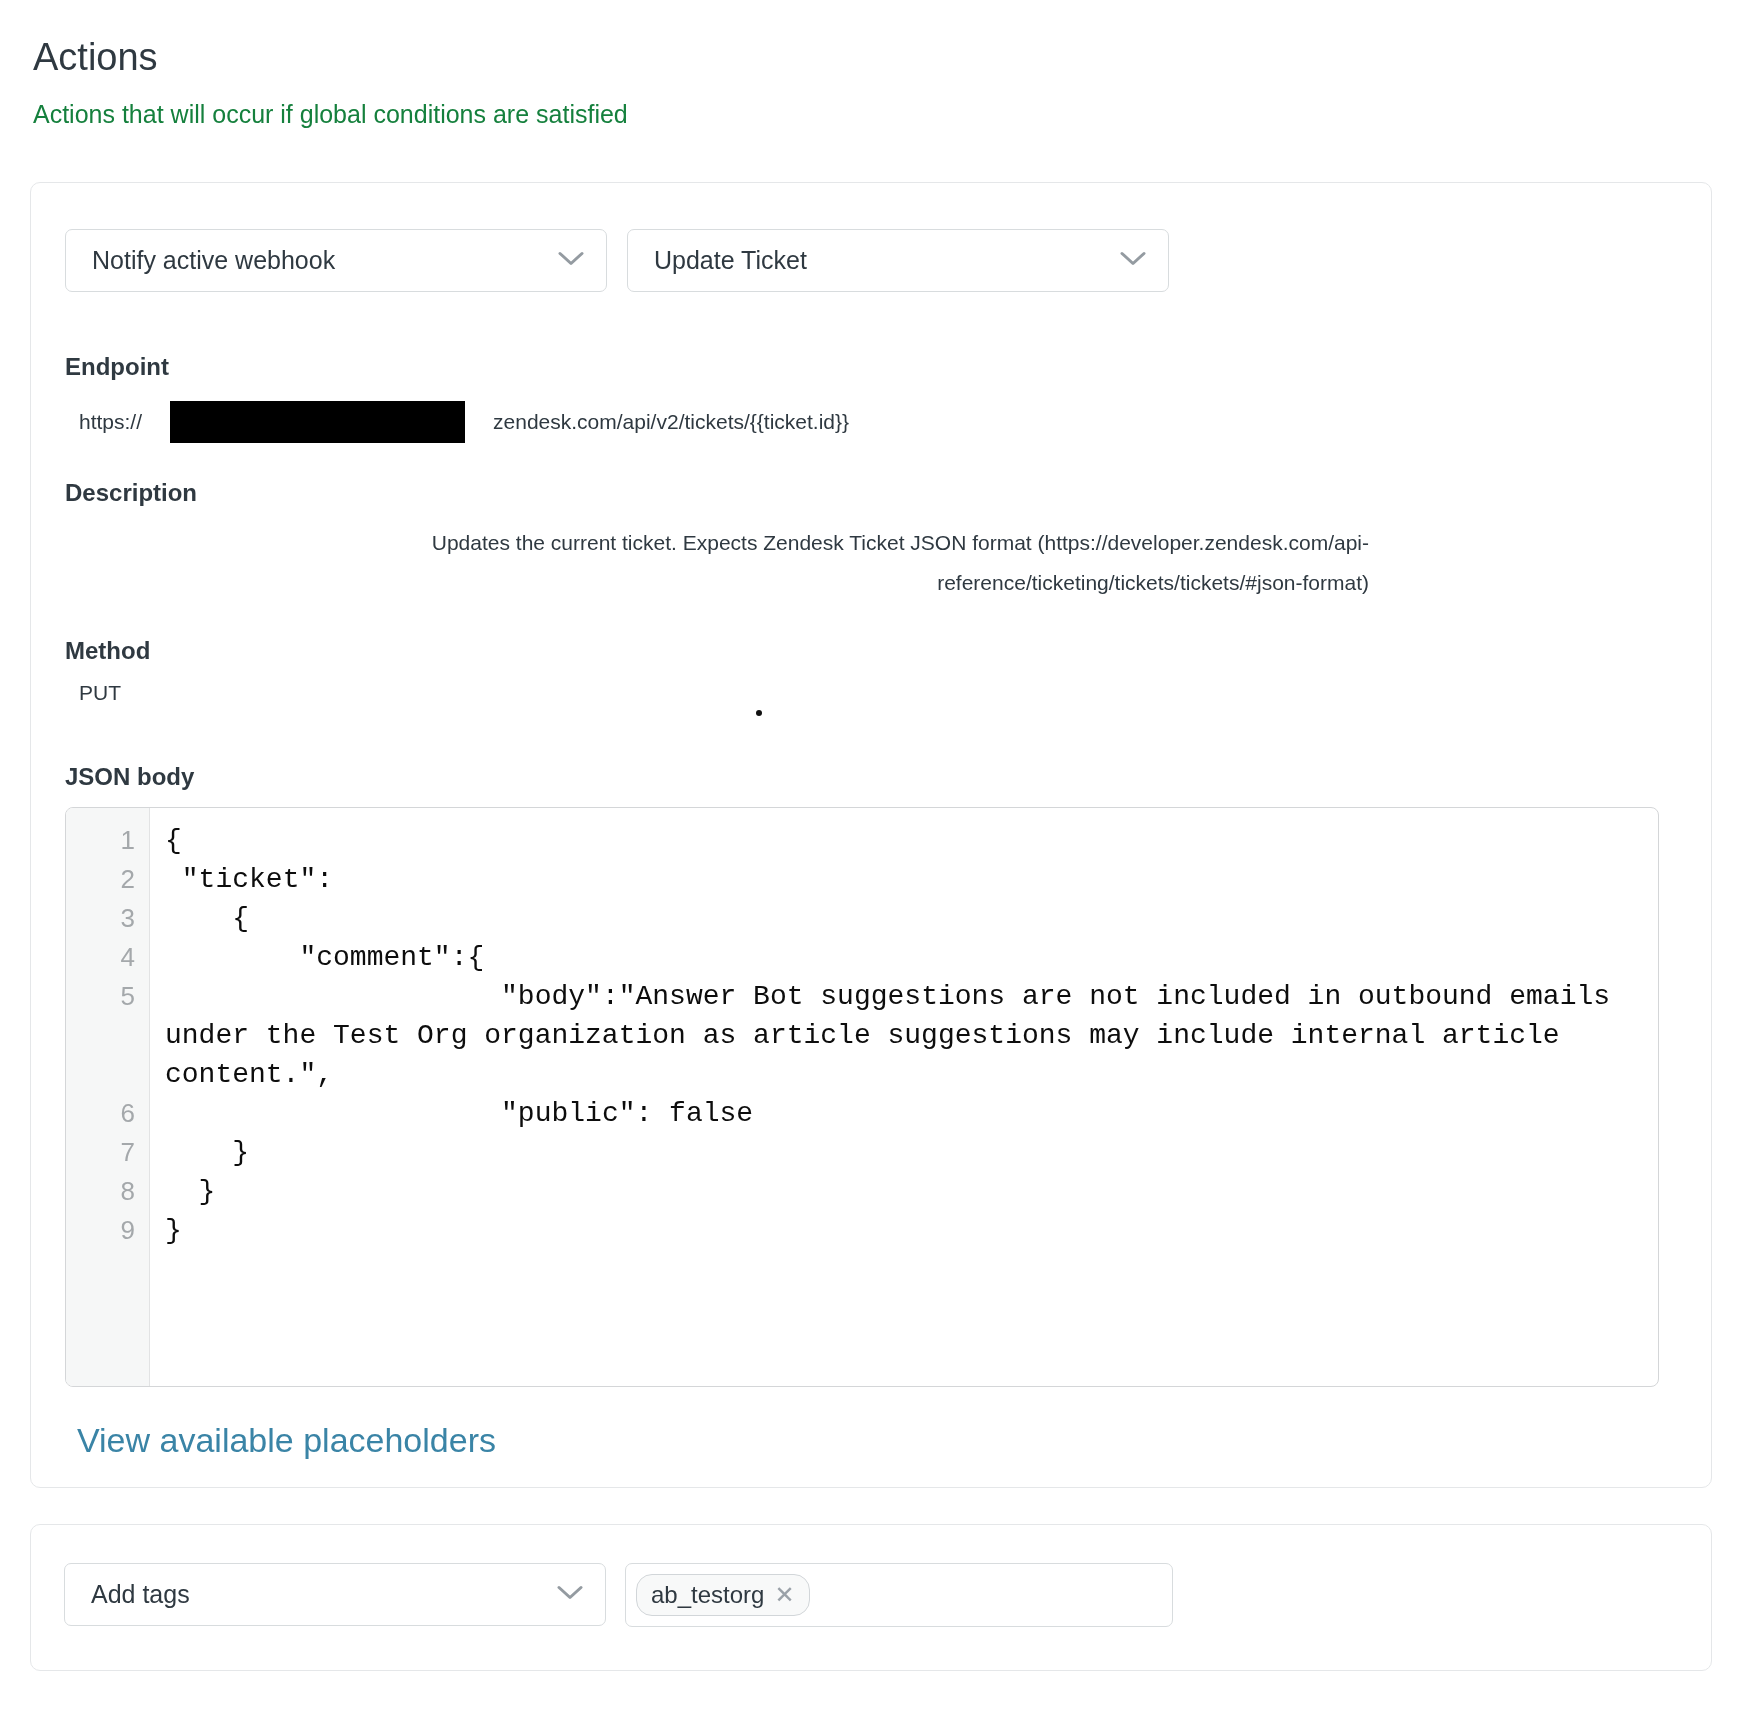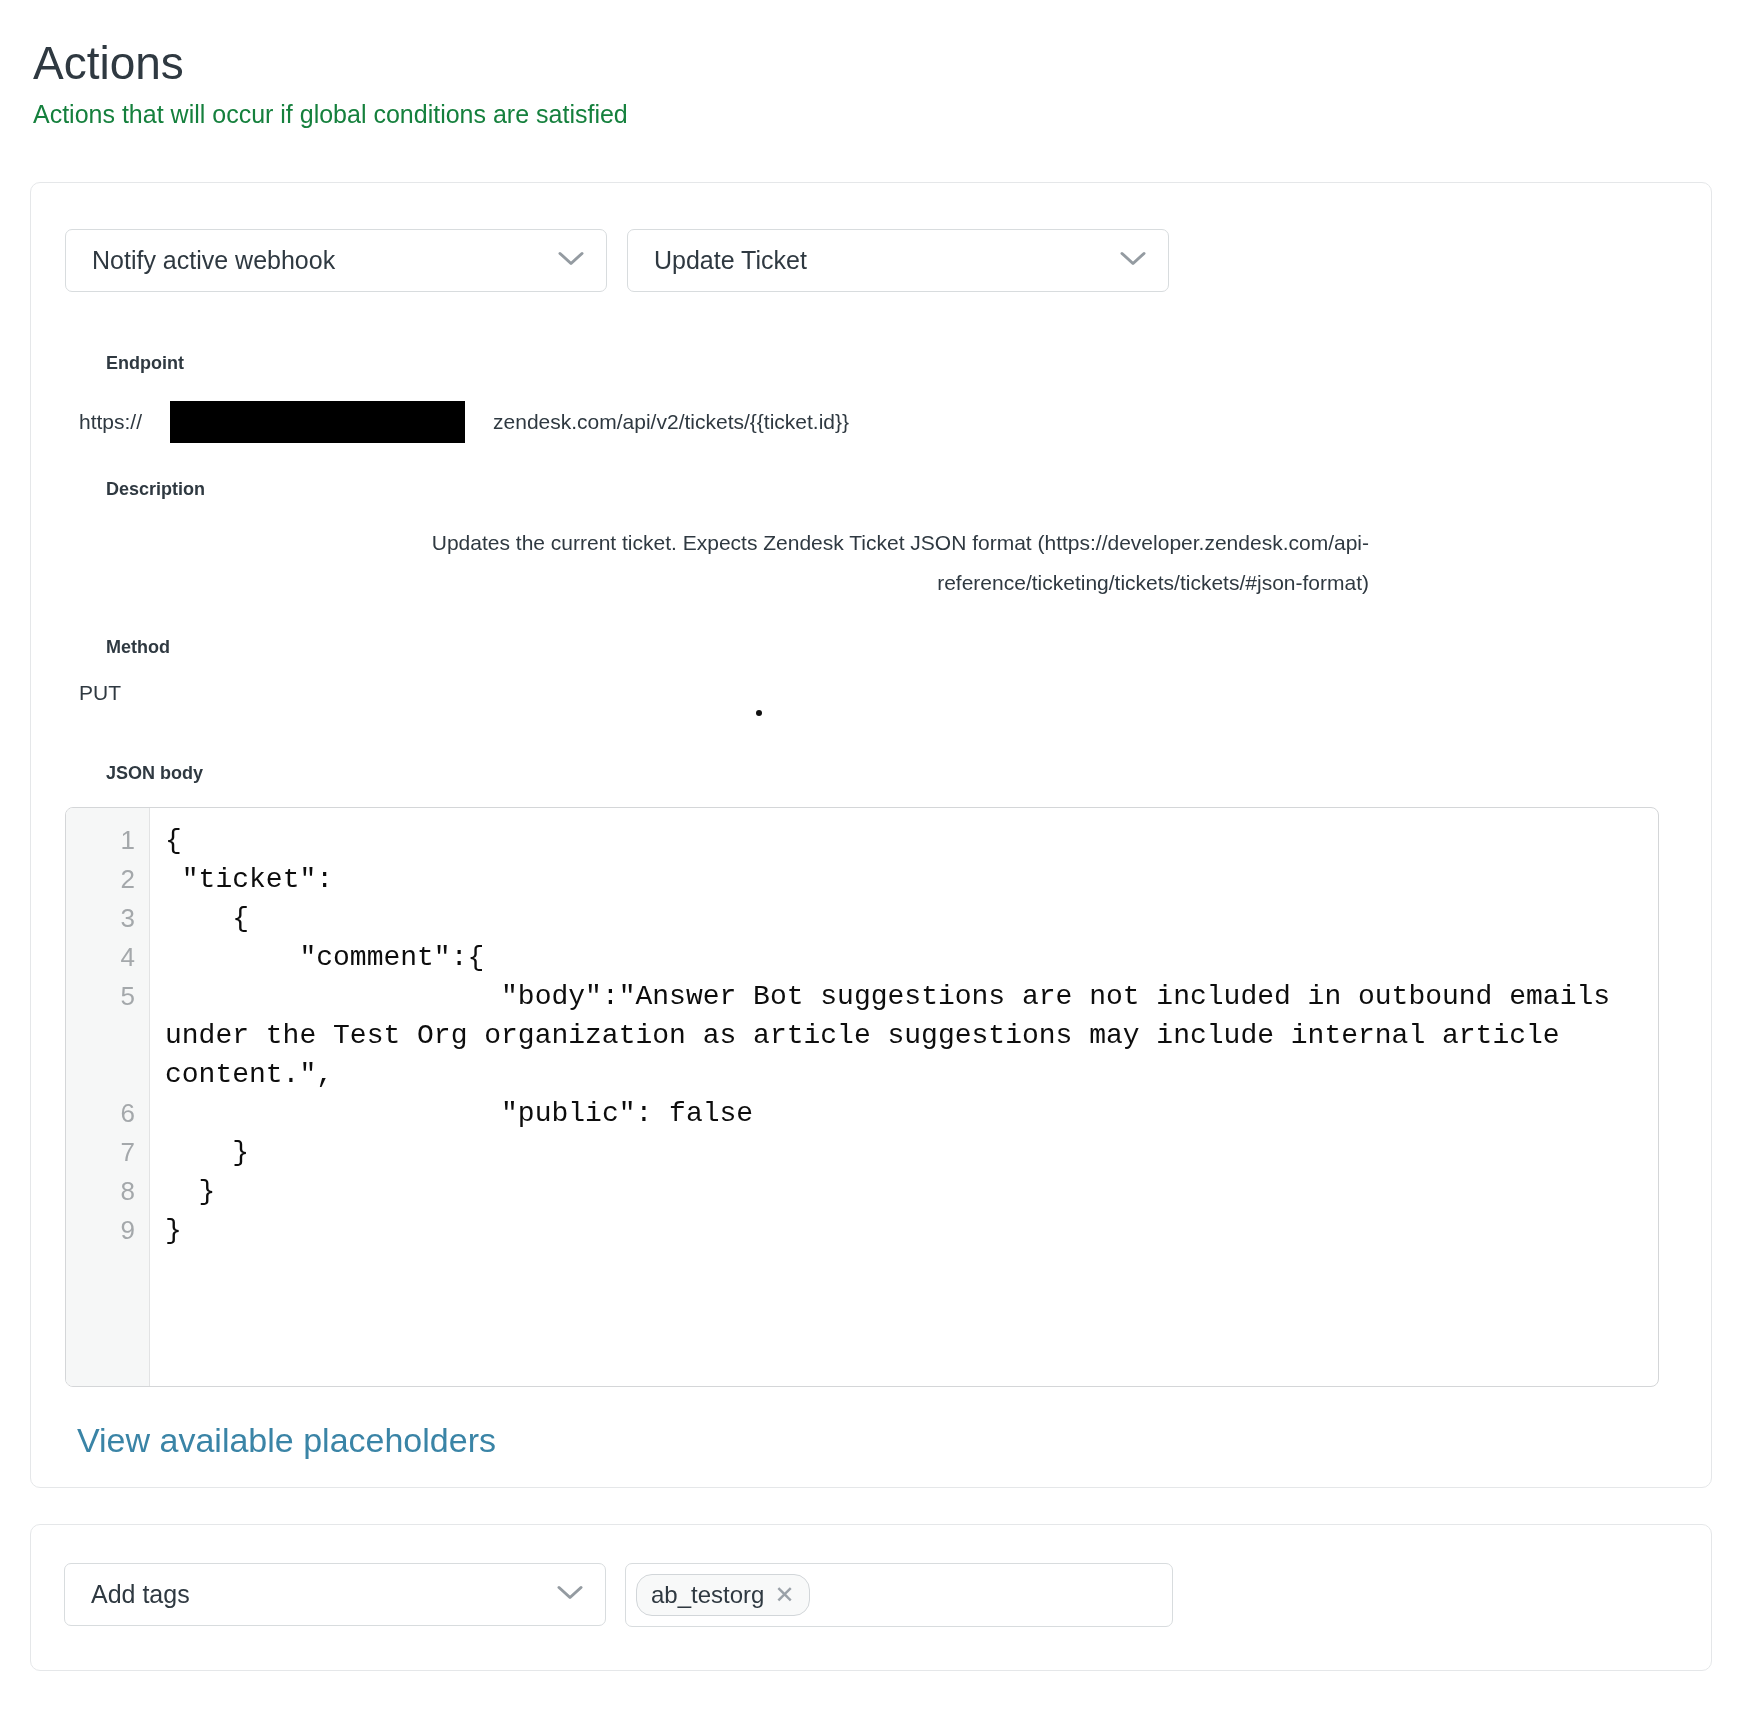--- a/index.html
+++ b/index.html
@@ -5,21 +5,21 @@
   * { margin: 0; padding: 0; box-sizing: border-box; }
   html, body { background: #ffffff; }
   body {
     width: 1742px; height: 1716px;
     position: relative; overflow: hidden;
     font-family: "Liberation Sans", "DejaVu Sans", sans-serif;
     color: #2f3941;
   }
   .page-title {
     position: absolute; left: 33px; top: 36px;
-    font-size: 46px; font-weight: 400; color: #2f3941;
+    font-size: 38px; font-weight: 400; color: #2f3941;
   }
   .page-subtitle {
     position: absolute; left: 33px; top: 100px;
     font-size: 25px; font-weight: 400; color: #15803d;
   }
   .card {
     position: absolute; left: 30px; width: 1682px;
     background: #ffffff; border: 1px solid #e5e7e9; border-radius: 10px;
   }
   .card-webhook { top: 182px; height: 1306px; }
@@ -30,21 +30,21 @@
     border: 1px solid #d8dcde; border-radius: 7px; background: #fff;
     display: flex; align-items: center;
     padding: 0 56px 0 26px; cursor: pointer;
   }
   .select .select-value { font-size: 25px; color: #2f3941; white-space: nowrap; }
   .select .chevron { position: absolute; right: 22px; top: 50%; transform: translateY(-50%); }
 
   .sel-action  { left: 34px;  top: 46px; }
   .sel-target  { left: 596px; top: 46px; }
 
-  .field-label { position: absolute; left: 34px; font-size: 18px; font-weight: 600; color: #2f3941; margin-left: 41px; }
+  .field-label { position: absolute; left: 34px; font-size: 24px; font-weight: 600; color: #2f3941; }
   .field-value { position: absolute; left: 48px; font-size: 21px; font-weight: 400; color: #2f3941; gap: 27px; }
 
   .lbl-endpoint { top: 170px; }
   .url-row { top: 216px; height: 46px; display: flex; align-items: center; }
   .redaction { display: inline-block; width: 295px; height: 42px; background: #000000; margin: 0 1px; }
 
   .lbl-description { top: 296px; }
   .desc-text { top: 340px; width: 1290px; line-height: 40px; overflow-wrap: break-word; text-align: right; }
 
   .lbl-method { top: 454px; }

